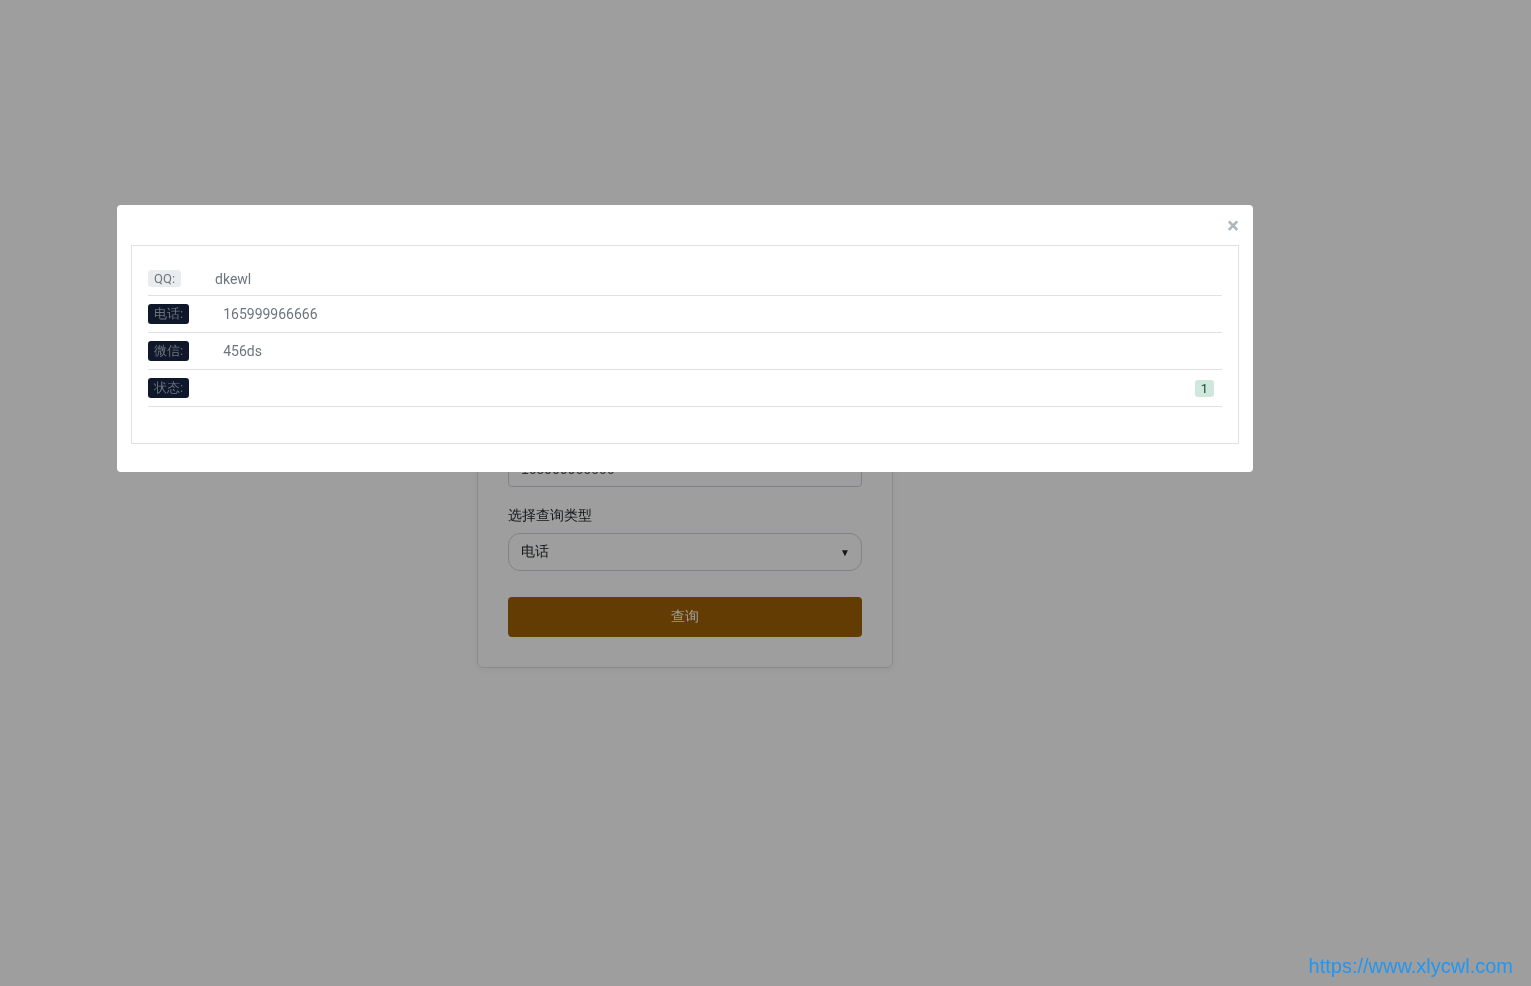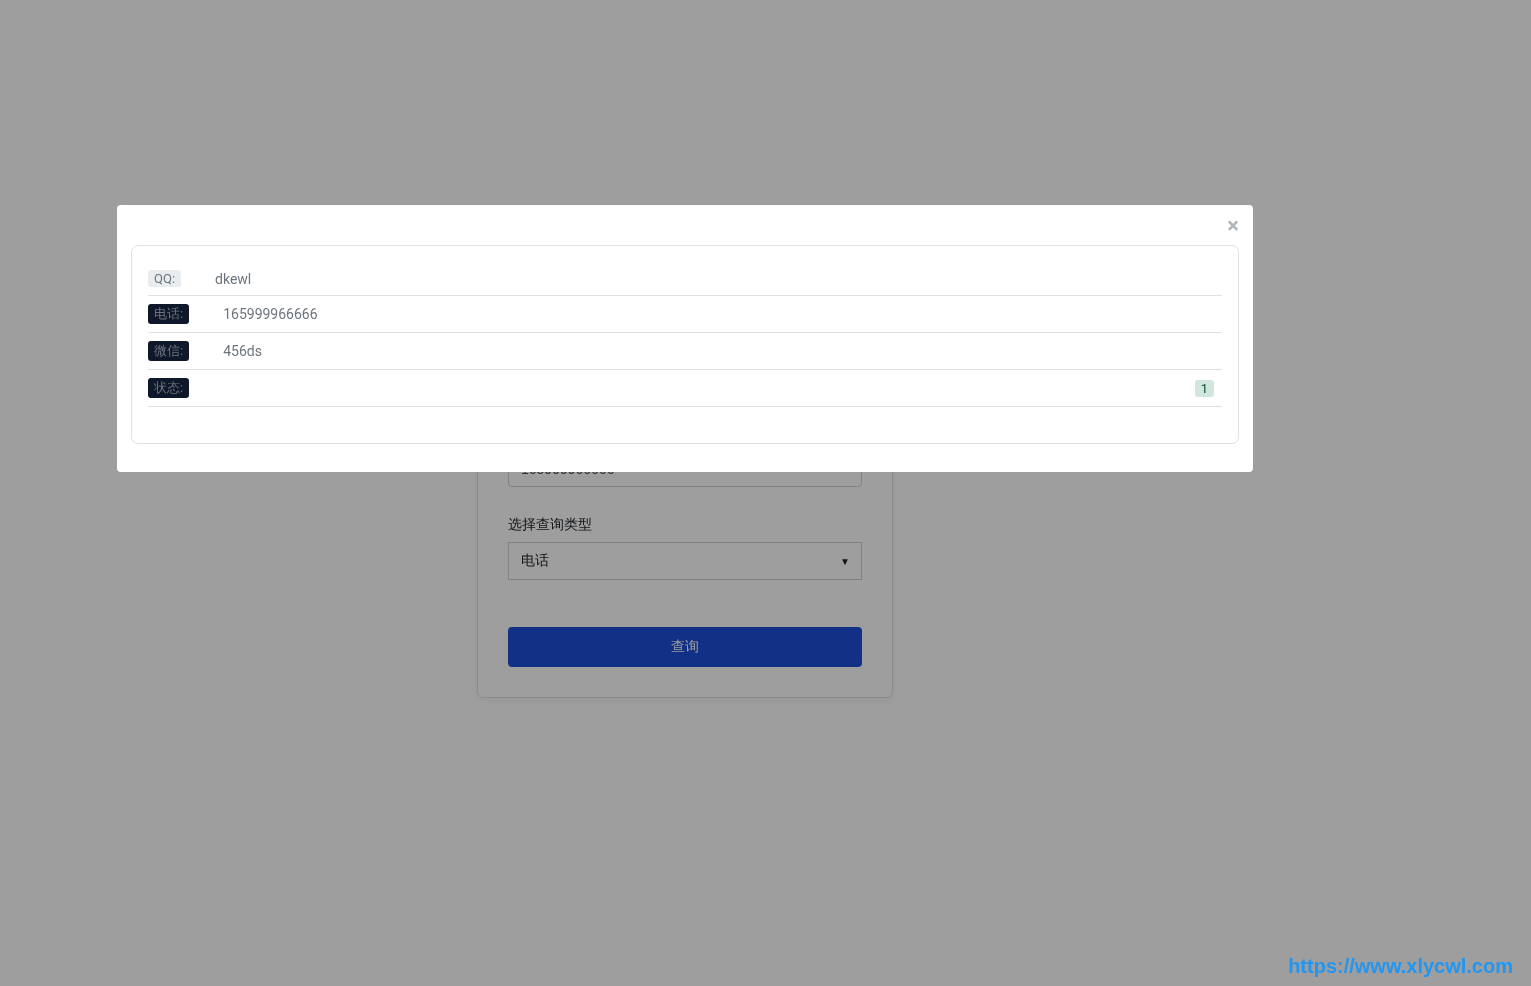--- a/index.html
+++ b/index.html
@@ -22,21 +22,21 @@
       left: 477px;
       top: 420px;
       width: 416px;
       background: #fff;
       border: 1px solid #dee2e6;
       border-radius: 6px;
       padding: 30px;
       box-shadow: 0 2px 6px rgba(0,0,0,0.05);
     }
     .form-group {
-      margin-bottom: 29px;
+      margin-bottom: 20px;
     }
     .form-input {
       width: 100%;
       padding: 9px 12px;
       font-size: 14px;
       color: #495057;
       border: 1px solid #ced4da;
       border-radius: 4px;
       background: #fff;
     }
@@ -45,47 +45,47 @@
       font-size: 14px;
       color: #212529;
       margin-bottom: 8px;
     }
     .form-select {
       width: 100%;
       padding: 9px 12px;
       font-size: 14px;
       color: #212529;
       border: 1px solid #ced4da;
-      border-radius: 0;
+      border-radius: 12px;
       background: #fff;
       appearance: none;
       position: relative;
     }
     .select-wrap {
       position: relative;
     }
     .select-caret {
       position: absolute;
       right: 12px;
       top: 50%;
       transform: translateY(-50%);
       font-size: 10px;
       color: #212529;
       pointer-events: none;
     }
     .btn-primary {
       width: 100%;
       padding: 11px;
-      background: #1d4ed8;
+      background: #a16207;
       color: #fff;
       border: none;
       border-radius: 4px;
       font-size: 14px;
       cursor: pointer;
-      margin-top: 18px;
+      margin-top: 6px;
     }
     
     
     .modal-overlay {
       position: absolute;
       inset: 0;
       background: rgba(0,0,0,0.38);
     }
     
     
@@ -104,21 +104,21 @@
       right: 14px;
       font-size: 22px;
       font-weight: bold;
       color: #adb5bd;
       cursor: pointer;
       line-height: 1;
     }
     .modal-card {
       margin-top: 26px;
       border: 1px solid #dee2e6;
-      border-radius: 7px;
+      border-radius: 0;
       padding: 16px 16px 36px 16px;
       background: #fff;
     }
     .info-list {
       list-style: none;
     }
     .info-item {
       display: flex;
       align-items: center;
       padding: 8px 0;
@@ -153,21 +153,20 @@
     }
     
     
     .watermark {
       position: absolute;
       bottom: 8px;
       right: 18px;
       font-size: 20px;
       color: #2196f3;
       font-family: Arial, sans-serif;
-      font-weight: bold;
     }
   </style>
 </head>
 <body>
 
 <div class="query-card">
   <div class="form-group">
     <input type="text" class="form-input" value="165999966666" style="">
   </div>
   <div class="form-group">

